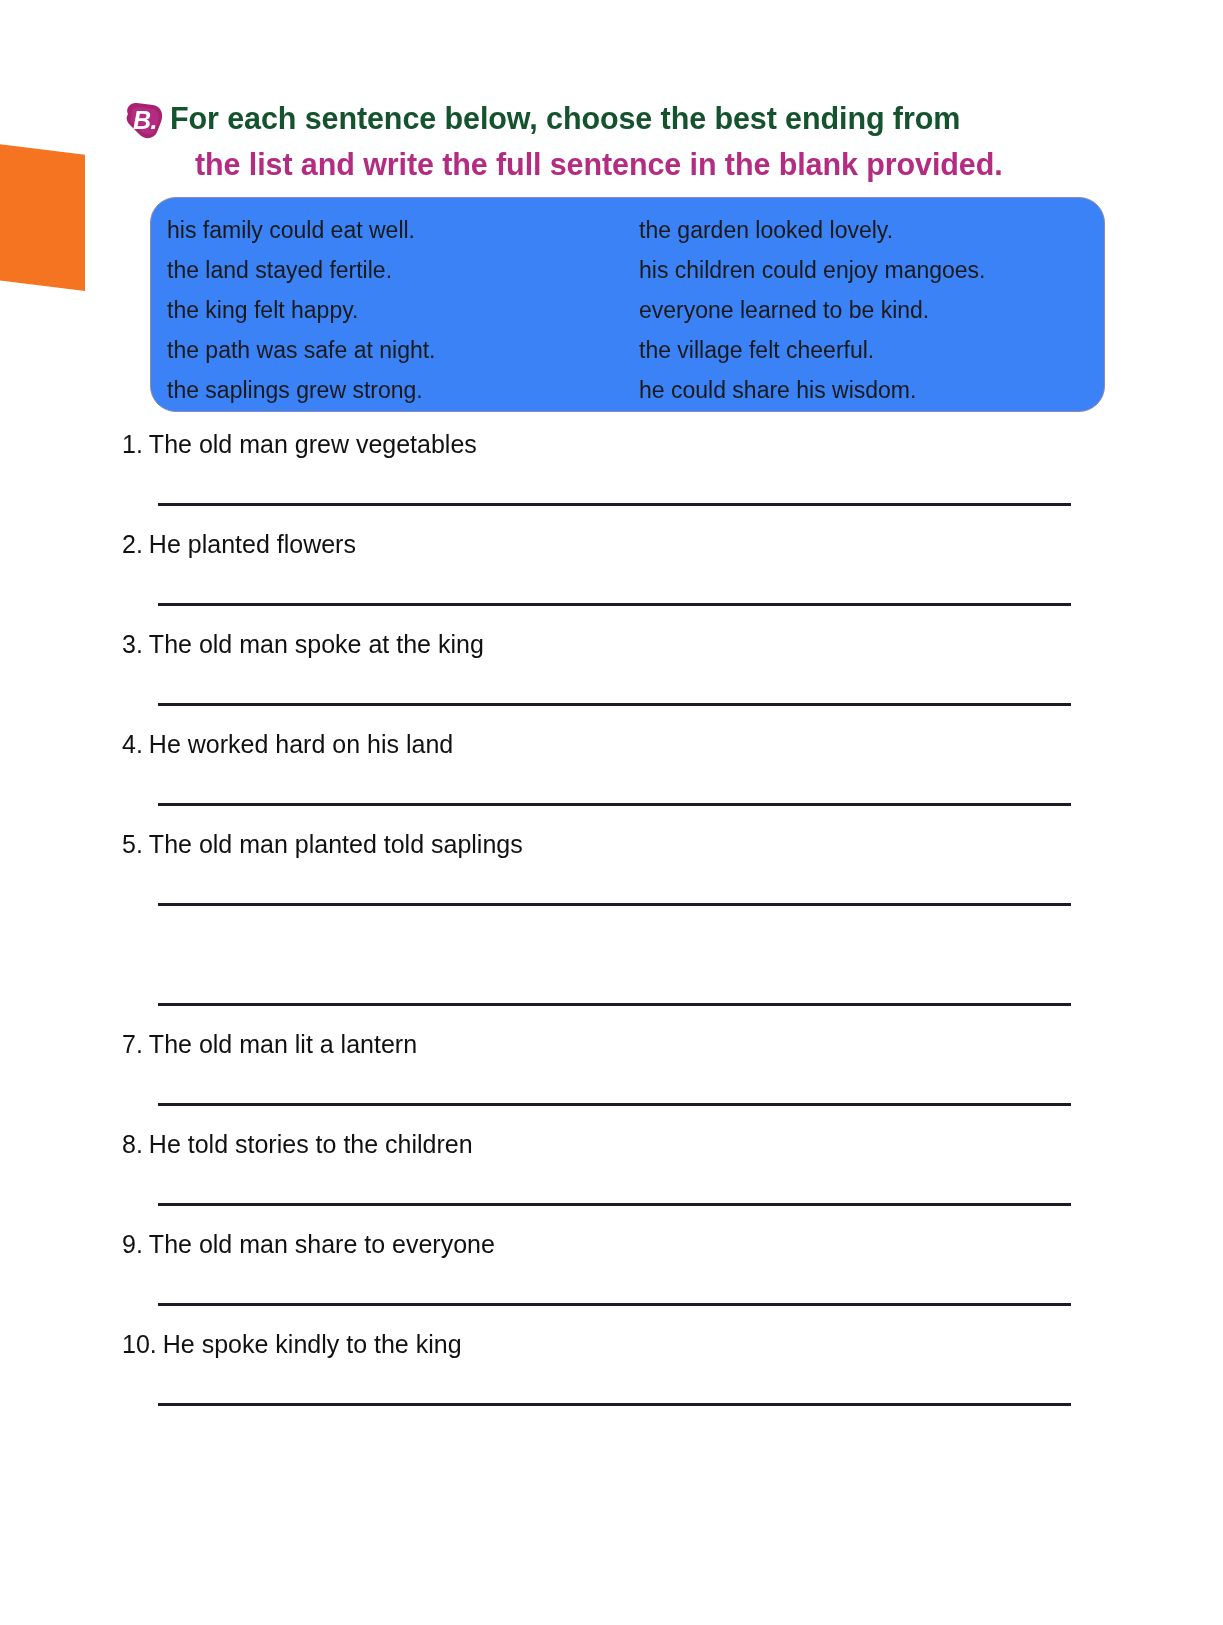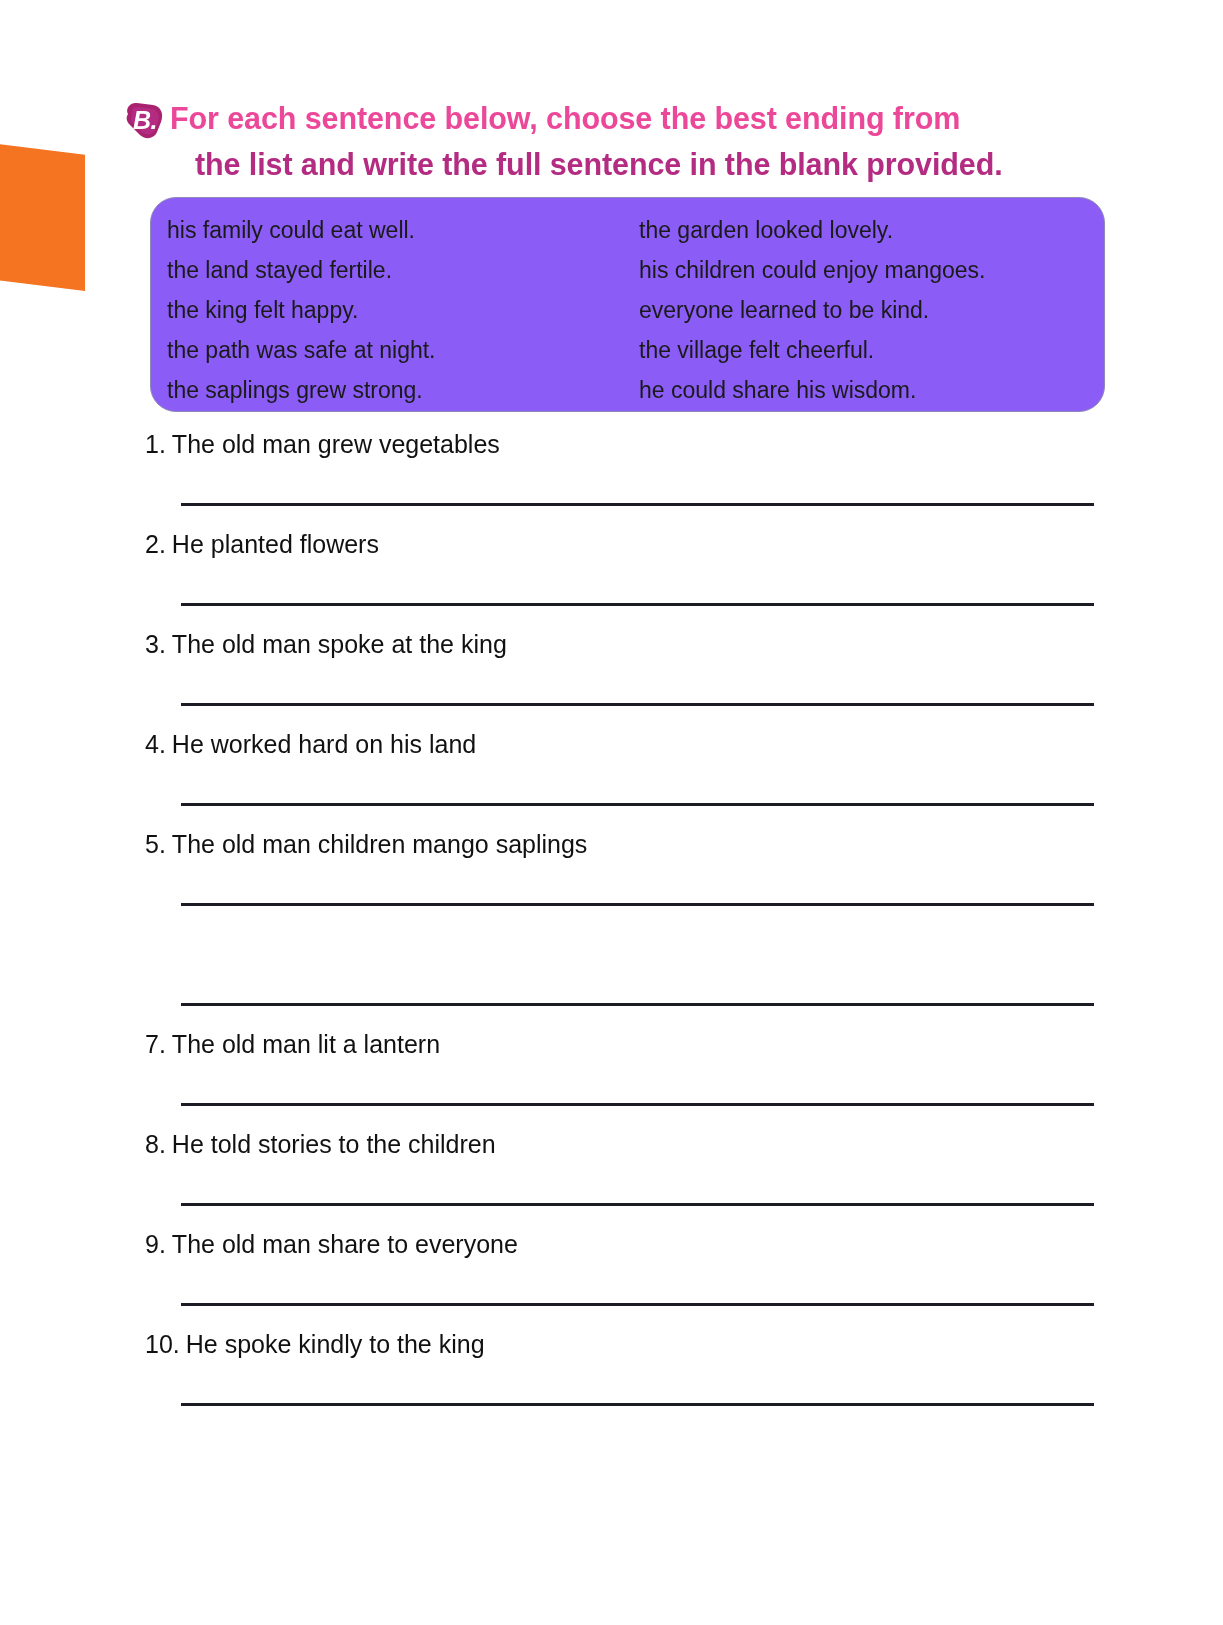--- a/index.html
+++ b/index.html
@@ -56,21 +56,21 @@
     justify-content: center;
     color: #ffffff;
     font-size: 25px;
     font-weight: bold;
     font-style: italic;
     font-family: "Liberation Sans", sans-serif;
     letter-spacing: -0.5px;
     padding-left: 1px;
   }
   .heading-text {
-    color: #ec4899;
+    color: #14532d;
     font-size: 30.5px;
     font-weight: bold;
     line-height: 44px;
     letter-spacing: -0.1px;
     font-family: "Liberation Sans", sans-serif;
   }
   .heading-line2 {
     color: #b42c82;
     font-size: 30.5px;
     font-weight: bold;
@@ -80,21 +80,21 @@
     font-family: "Liberation Sans", sans-serif;
   }
 
   
   .wordbank {
     position: absolute;
     left: 150px;
     top: 197px;
     width: 955px;
     height: 215px;
-    background: #8b5cf6;
+    background: #3b82f6;
     border: 1px solid #8e89b6;
     border-radius: 26px;
     box-sizing: border-box;
     display: flex;
   }
   .wb-col {
     padding-top: 12px;
     box-sizing: border-box;
   }
   .wb-col-left { width: 480px; padding-left: 16px; }
@@ -110,21 +110,20 @@
   
   .questions {
     position: absolute;
     left: 122px;
     top: 425px;
     width: 960px;
   }
   .q-item {
     height: 100px;
     position: relative;
-    margin-left: 23px;
   }
   .q-text {
     font-size: 25px;
     color: #111111;
     line-height: 38px;
     white-space: nowrap;
     font-family: "Liberation Sans", sans-serif;
   }
   .q-num { margin-right: 6px; }
   .answer-line {
@@ -206,21 +205,21 @@
 
   <div class="q-item">
     <div class="q-text">
       <span class="q-num">4.</span><span>He worked hard on his land</span>
     </div>
     <div class="answer-line"></div>
   </div>
 
   <div class="q-item">
     <div class="q-text">
-      <span class="q-num">5.</span><span>The old man children mango saplings</span>
+      <span class="q-num">5.</span><span>The old man planted told saplings</span>
     </div>
     <div class="answer-line"></div>
   </div>
 
   <div class="q-item">
     <div class="answer-line"></div>
   </div>
 
   <div class="q-item">
     <div class="q-text">

